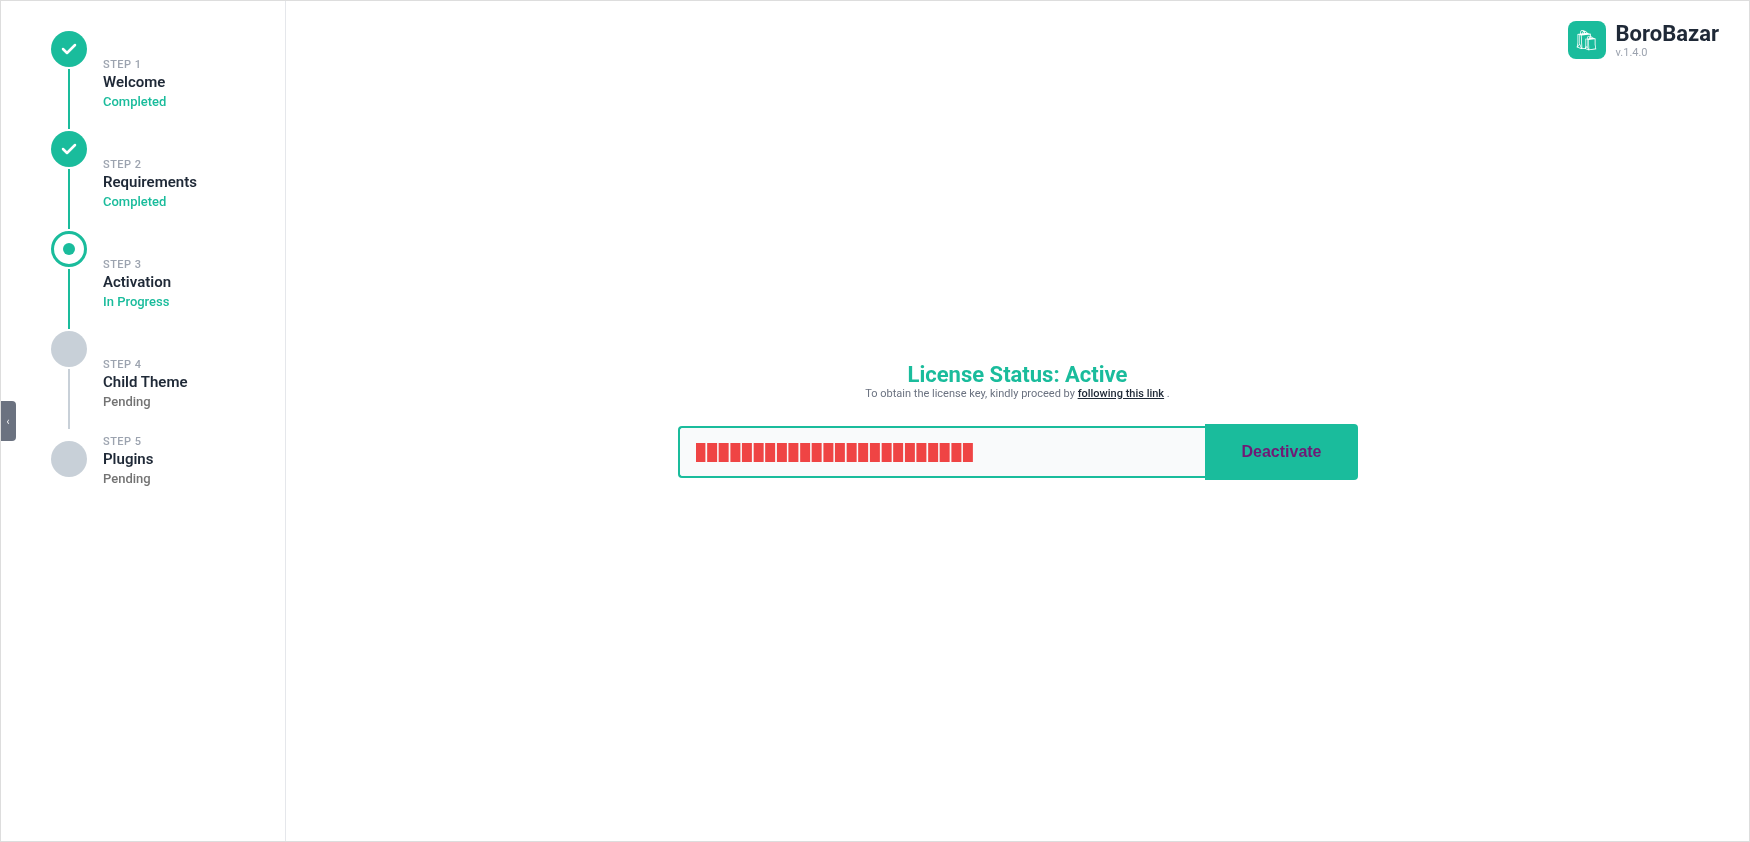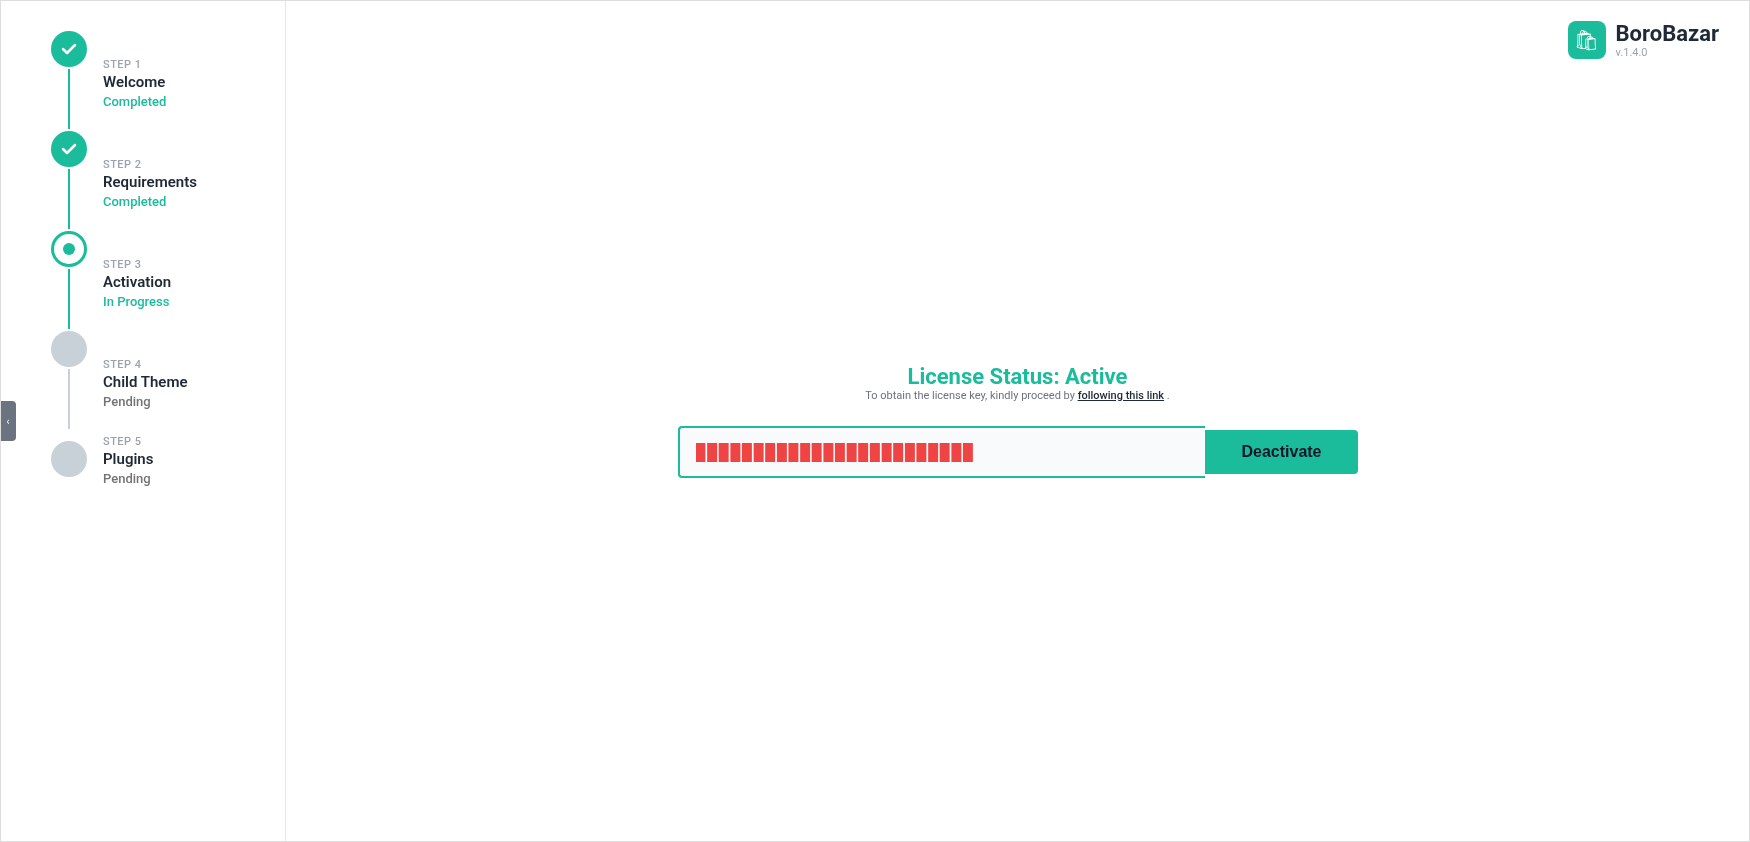--- a/index.html
+++ b/index.html
@@ -252,24 +252,24 @@
       border-radius: 4px 0 0 4px;
       padding: 0 16px;
       font-size: 14px;
       outline: none;
       background: #f9fafb;
       color: #ef4444;
       letter-spacing: 2px;
     }
 
     .deactivate-btn {
-      height: 44px;
+      height: 56px;
       padding: 0 36px;
       background: #1abc9c;
-      color: #0f172a;
+      color: #701a75;
       border: none;
       border-radius: 0 4px 4px 0;
       font-size: 16px;
       font-weight: 600;
       cursor: pointer;
       white-space: nowrap;
     }
   </style>
 </head>
 <body>

